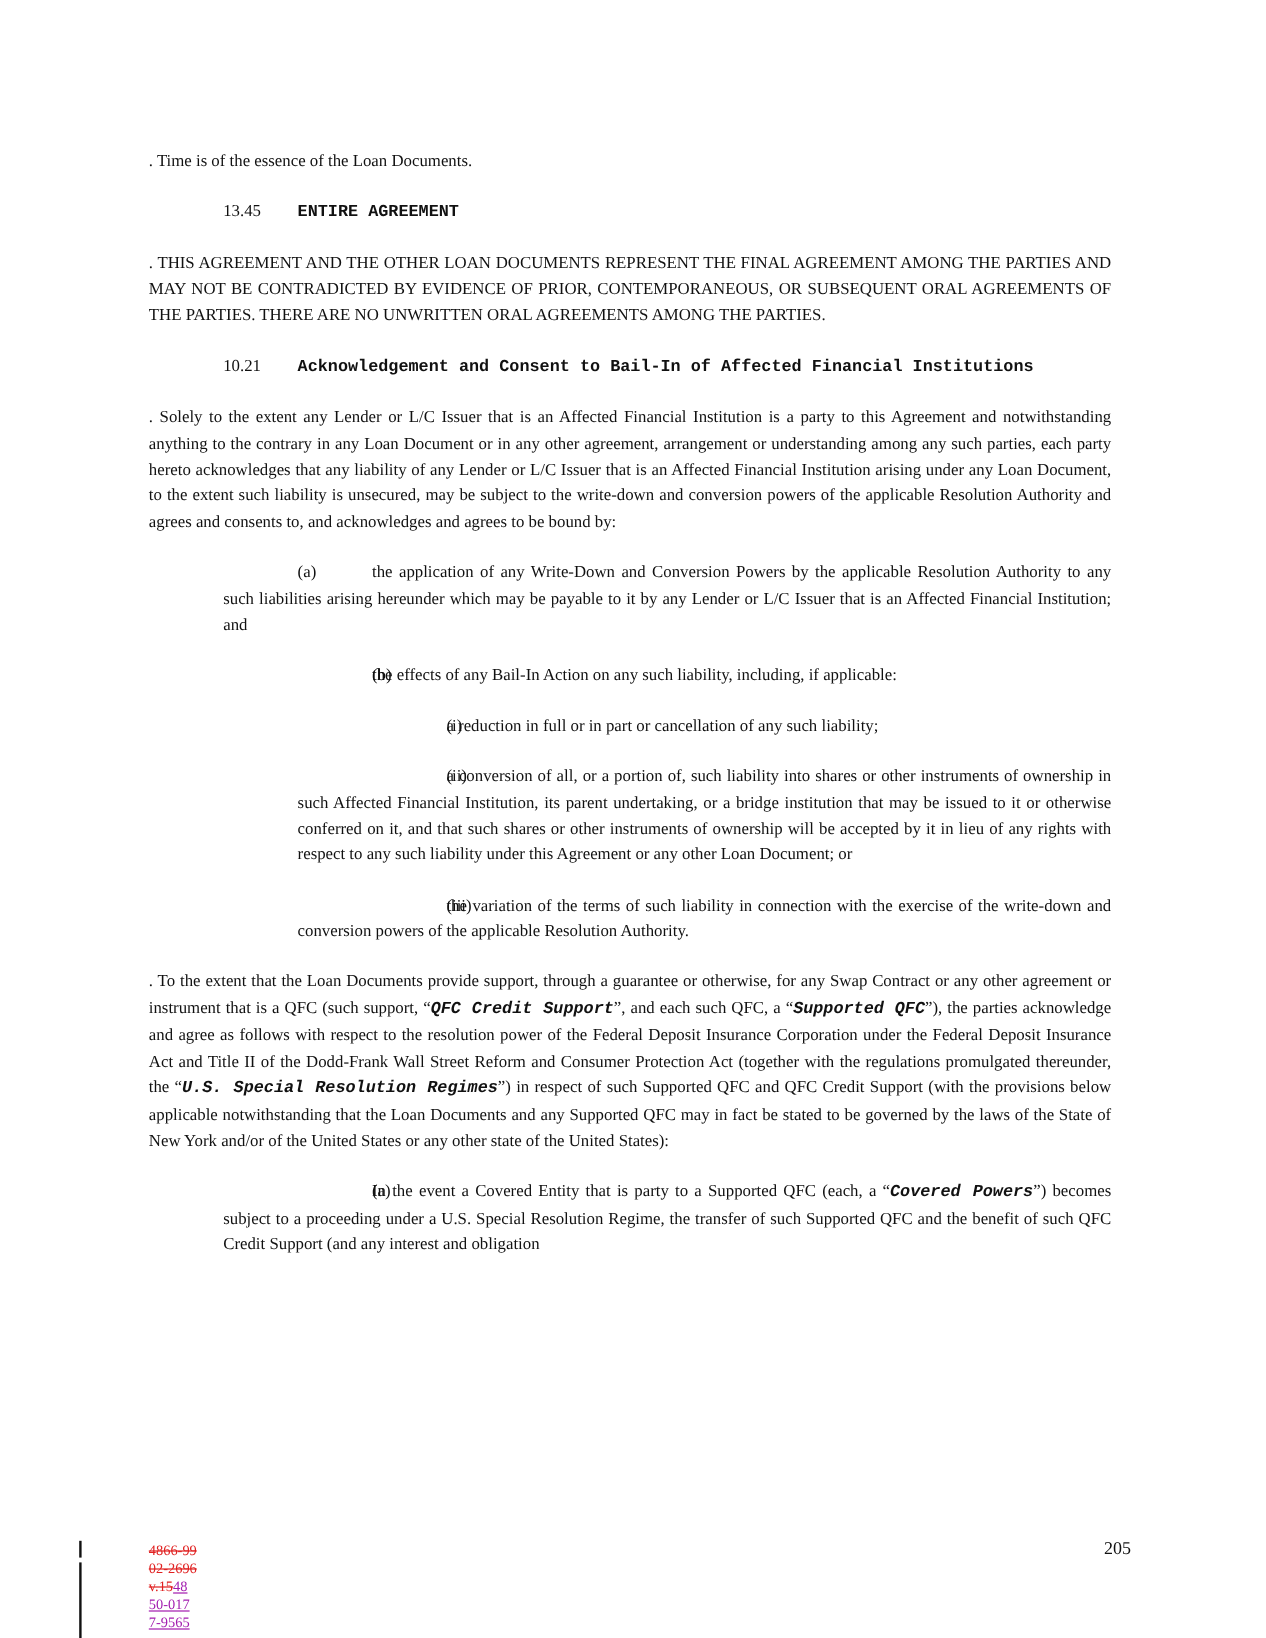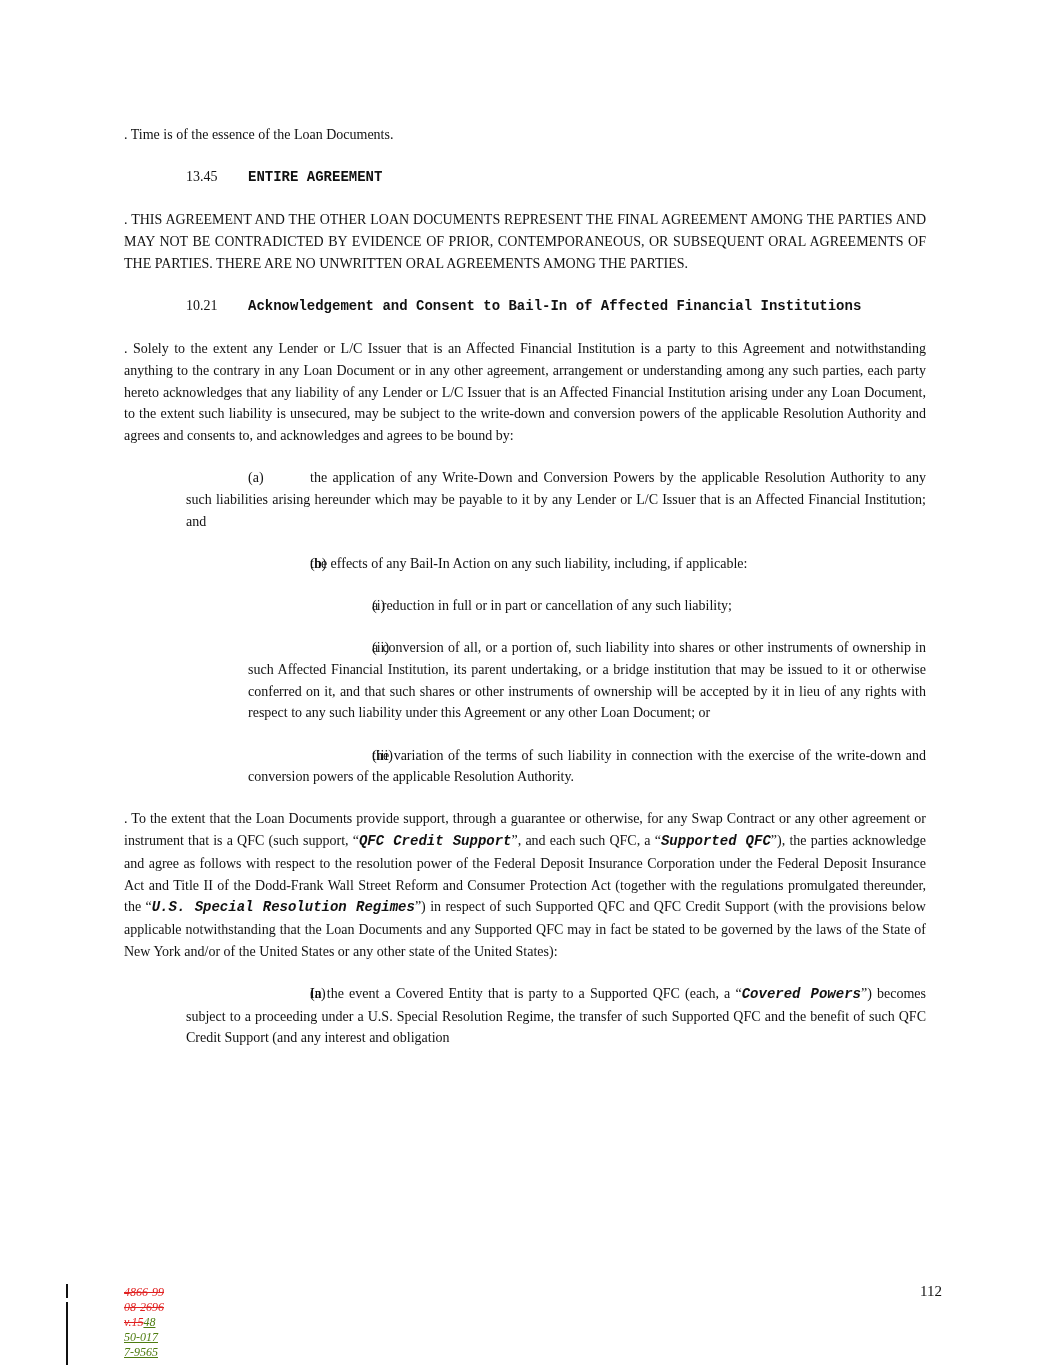--- a/index.html
+++ b/index.html
@@ -11,23 +11,23 @@
   .heading { padding-left: 62px; text-align: left; }
   .heading .num { display: inline-block; width: 62px; }
   .l1 { padding-left: 62px; }
   .l2 { padding-left: 124px; }
   .lbl { display: inline-block; width: 62px; }
   .l2 .lbl { width: 62px; }
   b, .bi { font-weight: bold; font-family: Liberation Mono, monospace; }
   .bi { font-style: italic; }
   .pagenum { position: absolute; left: 920px; top: 1283px; font-size: 15px; }
   .bar { position: absolute; left: 66px; width: 2px; background: #111; }
-  .docid { position: absolute; left: 124px; top: 1285px; font-size: 12px; line-height: 15px; font-style: italic; }
+  .docid { position: absolute; left: 124px; top: 1285px; font-size: 12px; line-height: 15px; }
   .del { color: #e02020; text-decoration: line-through; }
-  .ins { color: #4d7c0f; text-decoration: underline; }
+  .ins { color: #a21caf; text-decoration: underline; }
 </style>
 </head>
 <body>
 
 <div class="page">
   <p>. Time is of the essence of the Loan Documents.</p>
 
   <p class="heading gap"><span class="num">13.45</span><b>ENTIRE AGREEMENT</b></p>
 
   <p class="gap">. THIS AGREEMENT AND THE OTHER LOAN DOCUMENTS REPRESENT THE FINAL AGREEMENT AMONG THE PARTIES AND MAY NOT BE CONTRADICTED BY EVIDENCE OF PRIOR, CONTEMPORANEOUS, OR SUBSEQUENT ORAL AGREEMENTS OF THE PARTIES. THERE ARE NO UNWRITTEN ORAL AGREEMENTS AMONG THE PARTIES.</p>
@@ -45,24 +45,24 @@
   <p class="l2 gap" style="text-indent:62px;"><span class="lbl">(ii)</span><span>a conversion of all, or a portion of, such liability into shares or other instruments of ownership in such Affected Financial Institution, its parent undertaking, or a bridge institution that may be issued to it or otherwise conferred on it, and that such shares or other instruments of ownership will be accepted by it in lieu of any rights with respect to any such liability under this Agreement or any other Loan Document; or</span></p>
 
   <p class="l2 gap" style="text-indent:62px;"><span class="lbl">(iii)</span><span>the variation of the terms of such liability in connection with the exercise of the write-down and conversion powers of the applicable Resolution Authority.</span></p>
 
 
   <p class="gap"><span>. To the extent that the Loan Documents provide support, through a guarantee or otherwise, for any Swap Contract or any other agreement or instrument that is a QFC (such support, “</span><span class="bi">QFC Credit Support</span><span>”, and each such QFC, a “</span><span class="bi">Supported QFC</span><span>”), the parties acknowledge and agree as follows with respect to the resolution power of the Federal Deposit Insurance Corporation under the Federal Deposit Insurance Act and Title II of the Dodd-Frank Wall Street Reform and Consumer Protection Act (together with the regulations promulgated thereunder, the “</span><span class="bi">U.S. Special Resolution Regimes</span><span>”) in respect of such Supported QFC and QFC Credit Support (with the provisions below applicable notwithstanding that the Loan Documents and any Supported QFC may in fact be stated to be governed by the laws of the State of New York and/or of the United States or any other state of the United States):</span></p>
 
   <p class="l1 gap" style="text-indent:62px;"><span class="lbl">(a)</span><span>In the event a Covered Entity that is party to a Supported QFC (each, a “</span><span class="bi">Covered Powers</span><span>”) becomes subject to a proceeding under a U.S. Special Resolution Regime, the transfer of such Supported QFC and the benefit of such QFC Credit Support (and any interest and obligation</span></p>
 </div>
 
-<div class="pagenum">112</div>
+<div class="pagenum">205</div>
 
 <div class="bar" style="top:1284px;height:14px;"></div>
 <div class="bar" style="top:1302px;height:63px;"></div>
 
 <div class="docid">
   <div><span class="del">4866-99</span></div>
-  <div><span class="del">08-2696</span></div>
+  <div><span class="del">02-2696</span></div>
   <div><span class="del">v.15</span><span class="ins">48</span></div>
   <div><span class="ins">50-017</span></div>
   <div><span class="ins">7-9565</span></div>
 </div>
 
 </body></html>

